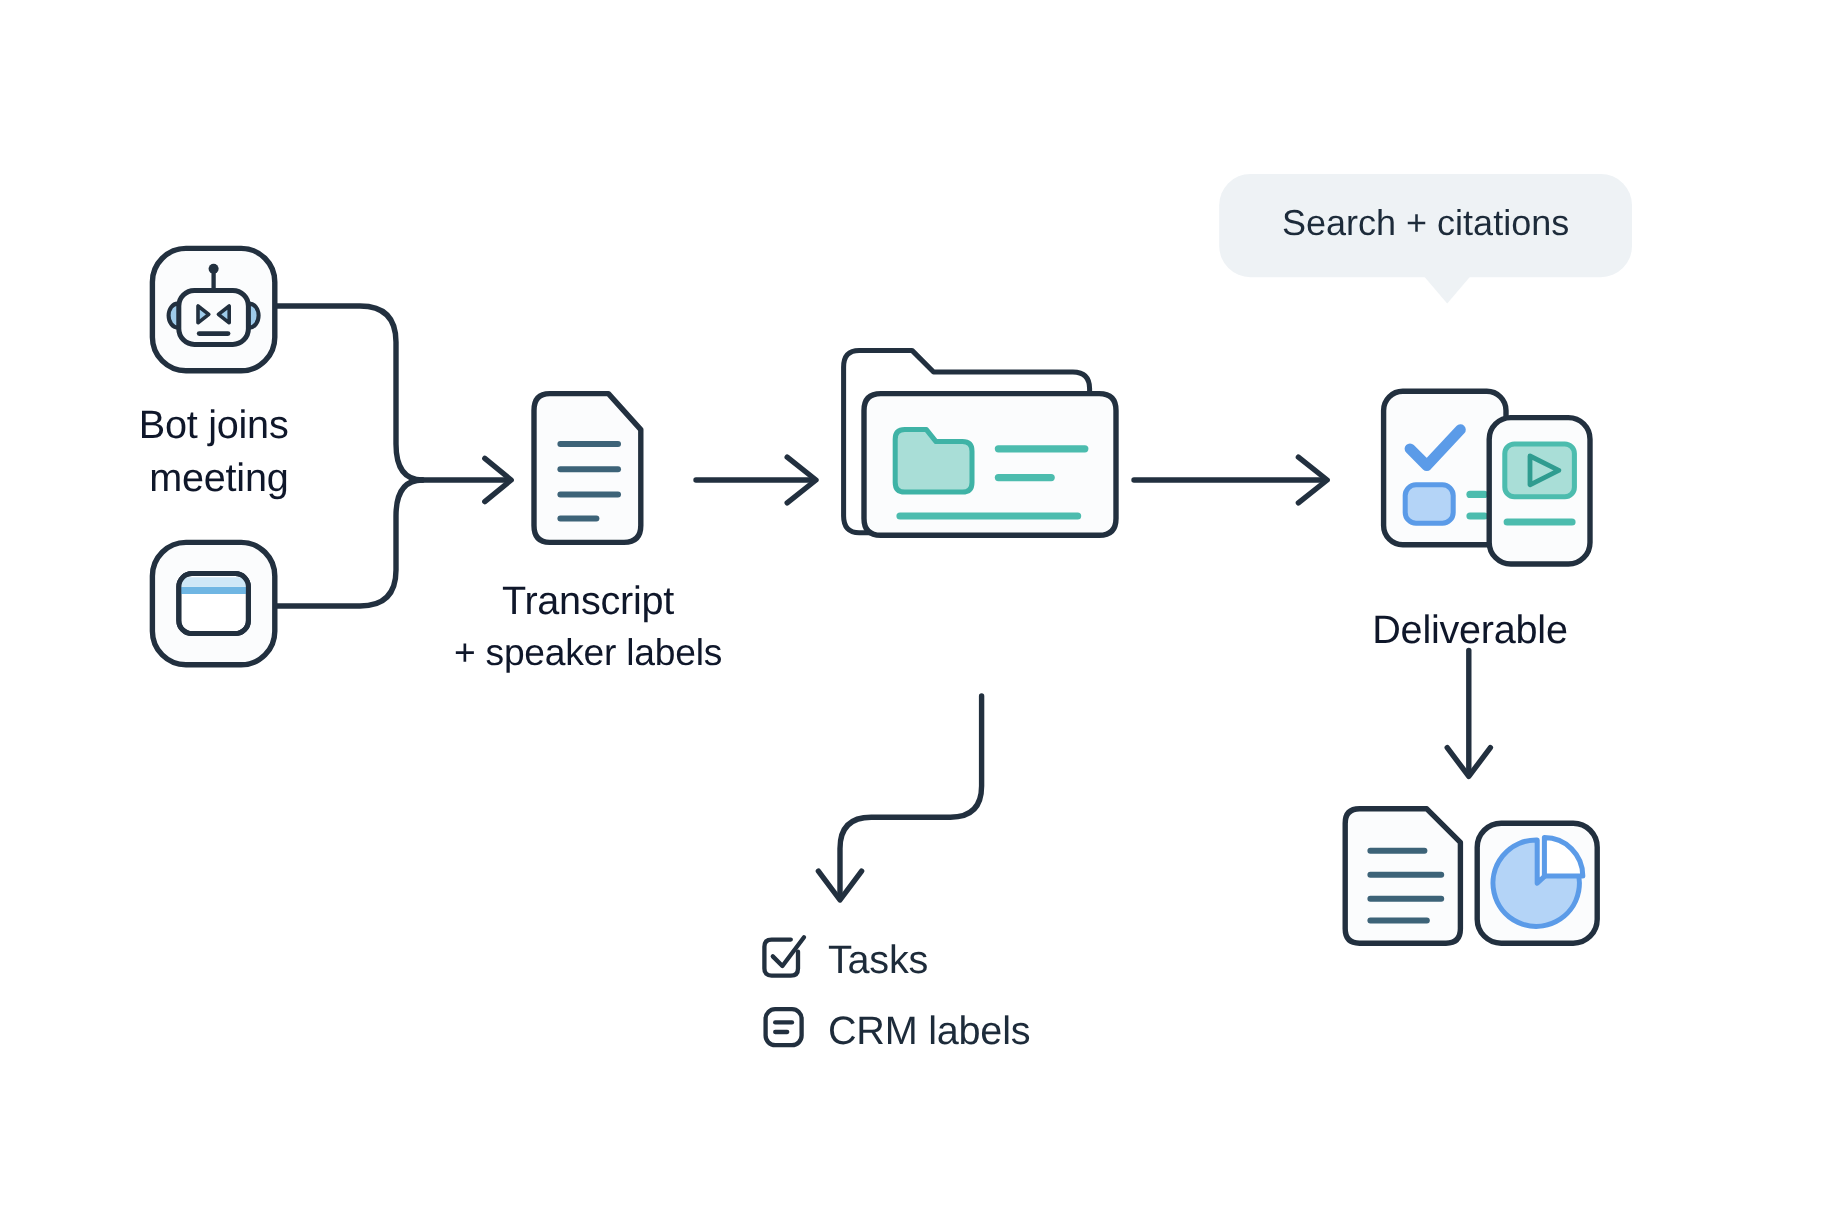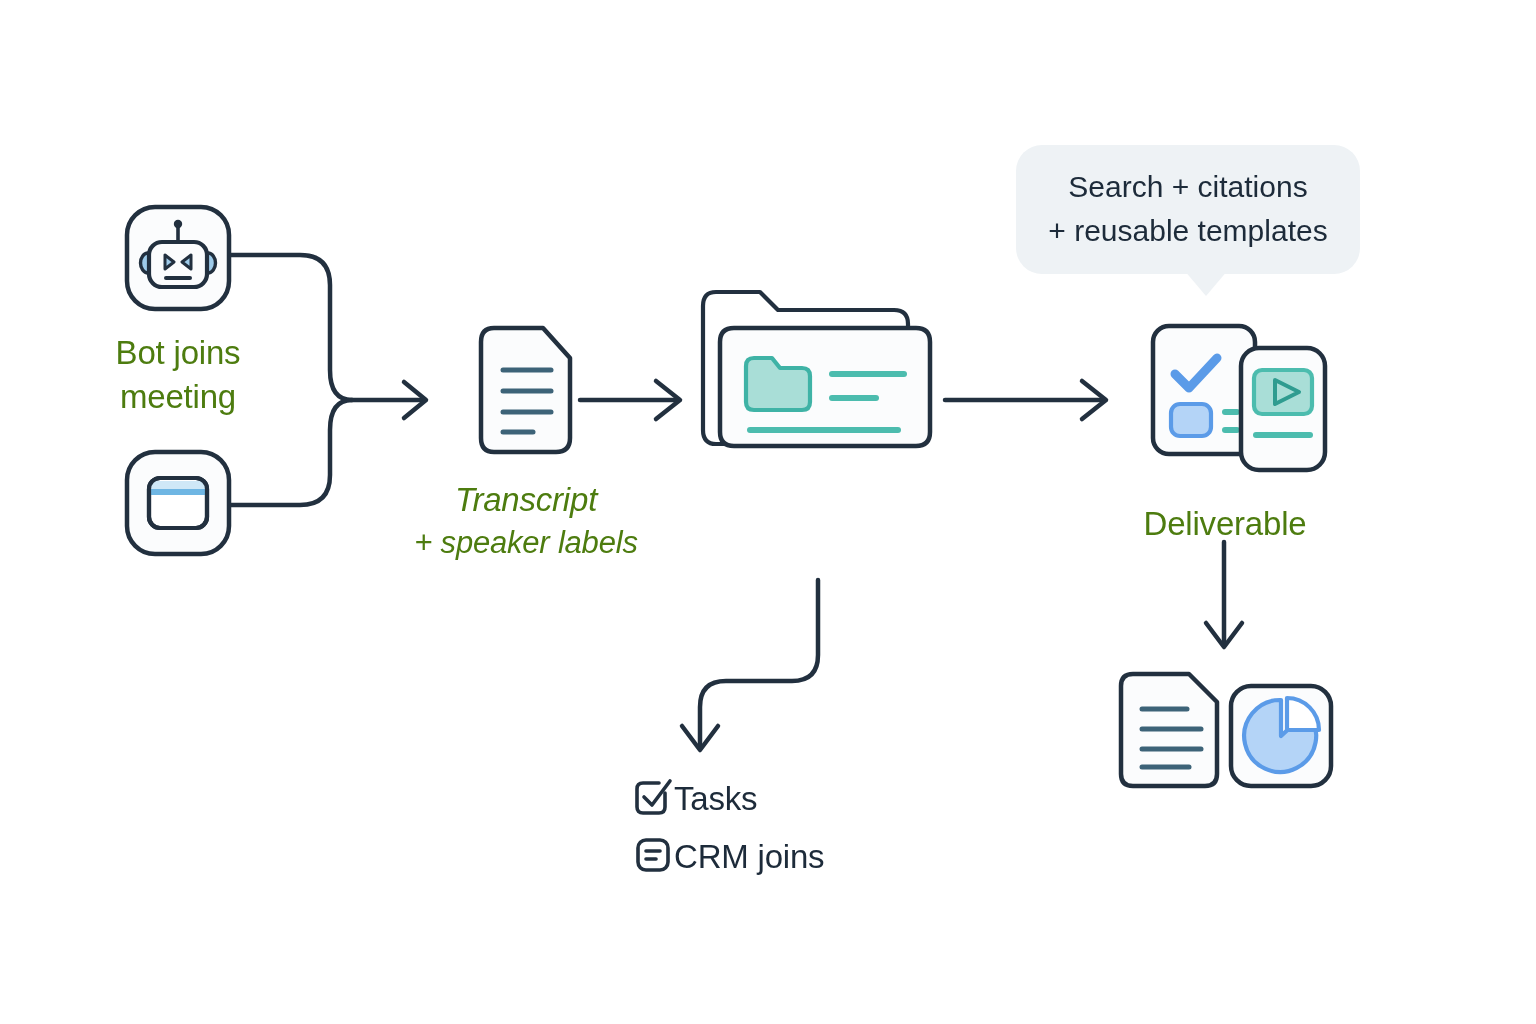--- a/index.html
+++ b/index.html
@@ -29,22 +29,22 @@
     height: 1024px;
     pointer-events: none;
   }
   .node {
     position: absolute;
     display: flex;
     flex-direction: column;
     align-items: center;
   }
   .node-caption {
-    text-align: center;
-    color: #4d7c0f;
+    text-align: right;
+    color: #0f172a;
     font-size: 33px;
     line-height: 1.33;
     letter-spacing: -0.2px;
     white-space: pre-line;
     margin-top: 14px;
   }
   .caption-sub {
     font-size: 31px;
   }
   .icon-wrap { position: relative; }
@@ -81,20 +81,21 @@
     position: absolute;
     left: 632px;
     top: 776px;
     display: flex;
     flex-direction: column;
     gap: 12px;
   }
   .outcome-row {
     display: flex;
     align-items: center;
+    gap: 16px;
   }
   .outcome-label {
     font-size: 33px;
     color: #1d2b3a;
     letter-spacing: -0.2px;
   }
 </style>
 </head>
 <body>
 
@@ -122,21 +123,20 @@
 
     <path class="wire" d="M 818 580 L 818 655 Q 818 681 792 681 L 726 681 Q 700 681 700 707 L 700 748"></path>
     <path class="wire" d="M 682 726 L 700 750 L 718 726"></path>
 
     <path class="wire" d="M 1224 542 L 1224 645"></path>
     <path class="wire" d="M 1206 623 L 1224 647 L 1242 623"></path>
   </svg>
 
   <div id="tooltip-bubble">
     <span class="bubble-line">Search + citations</span>
-    <span class="bubble-line">+ reusable templates</span>
   </div>
 
   <div class="node" style="left:78px; top:203px; width:200px;">
     <div class="icon-wrap">
       <svg width="118" height="110" viewBox="0 0 118 110">
         <rect x="8" y="4" width="102" height="102" rx="28" fill="#fbfcfd" stroke="#22303f" stroke-width="4.5"></rect>
 
         <line x1="59" y1="24" x2="59" y2="38" stroke="#22303f" stroke-width="3.6" stroke-linecap="round"></line>
         <circle cx="59" cy="21" r="4.2" fill="#22303f"></circle>
 
@@ -160,21 +160,21 @@
       <svg width="118" height="110" viewBox="0 0 118 110">
         <rect x="8" y="4" width="102" height="102" rx="28" fill="#fbfcfd" stroke="#22303f" stroke-width="4.5"></rect>
         <rect x="30" y="30" width="58" height="50" rx="11" fill="#ffffff" stroke="#22303f" stroke-width="4.2"></rect>
         <path d="M 30 41 L 88 41 L 88 47 L 30 47 Z" fill="#6fb6e3"></path>
         <path d="M 32 33 L 86 33 L 86 41 L 32 41 Z" fill="#cfe8f7"></path>
         <rect x="30" y="30" width="58" height="50" rx="11" fill="none" stroke="#22303f" stroke-width="4.2"></rect>
       </svg>
     </div>
   </div>
 
-  <div class="node" style="left:396px; top:320px; width:260px;font-style:italic;">
+  <div class="node" style="left:360px; top:320px; width:260px;">
     <div class="icon-wrap">
       <svg width="118" height="140" viewBox="0 0 118 140">
         <path d="M 27 8 L 76 8 L 103 38 L 103 118 Q 103 132 89 132 L 27 132 Q 14 132 14 118 L 14 22 Q 14 8 27 8 Z" fill="#fbfcfd" stroke="#22303f" stroke-width="4.5" stroke-linejoin="round"></path>
         <line x1="36" y1="50" x2="84" y2="50" stroke="#3d6378" stroke-width="5" stroke-linecap="round"></line>
         <line x1="36" y1="71" x2="84" y2="71" stroke="#3d6378" stroke-width="5" stroke-linecap="round"></line>
         <line x1="36" y1="92" x2="84" y2="92" stroke="#3d6378" stroke-width="5" stroke-linecap="round"></line>
         <line x1="36" y1="112" x2="66" y2="112" stroke="#3d6378" stroke-width="5" stroke-linecap="round"></line>
       </svg>
     </div>
     <div class="node-caption">Transcript</div>
@@ -249,18 +249,18 @@
     </div>
 
     <div class="outcome-row">
       <span class="icon">
         <svg width="42" height="42" viewBox="0 0 42 42">
           <rect x="6" y="6" width="30" height="30" rx="8" fill="none" stroke="#22303f" stroke-width="3.6"></rect>
           <line x1="14" y1="17" x2="28" y2="17" stroke="#22303f" stroke-width="3.6" stroke-linecap="round"></line>
           <line x1="14" y1="25" x2="24" y2="25" stroke="#22303f" stroke-width="3.6" stroke-linecap="round"></line>
         </svg>
       </span>
-      <span class="outcome-label">CRM joins</span>
+      <span class="outcome-label">CRM labels</span>
     </div>
 
   </div>
 
 </div>
 
 </body></html>

